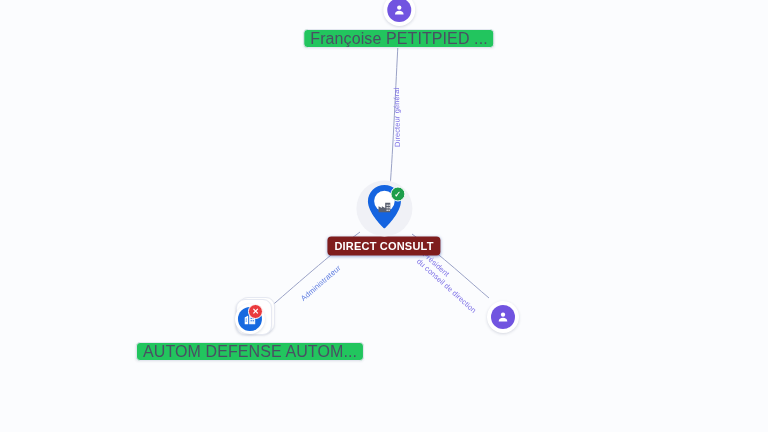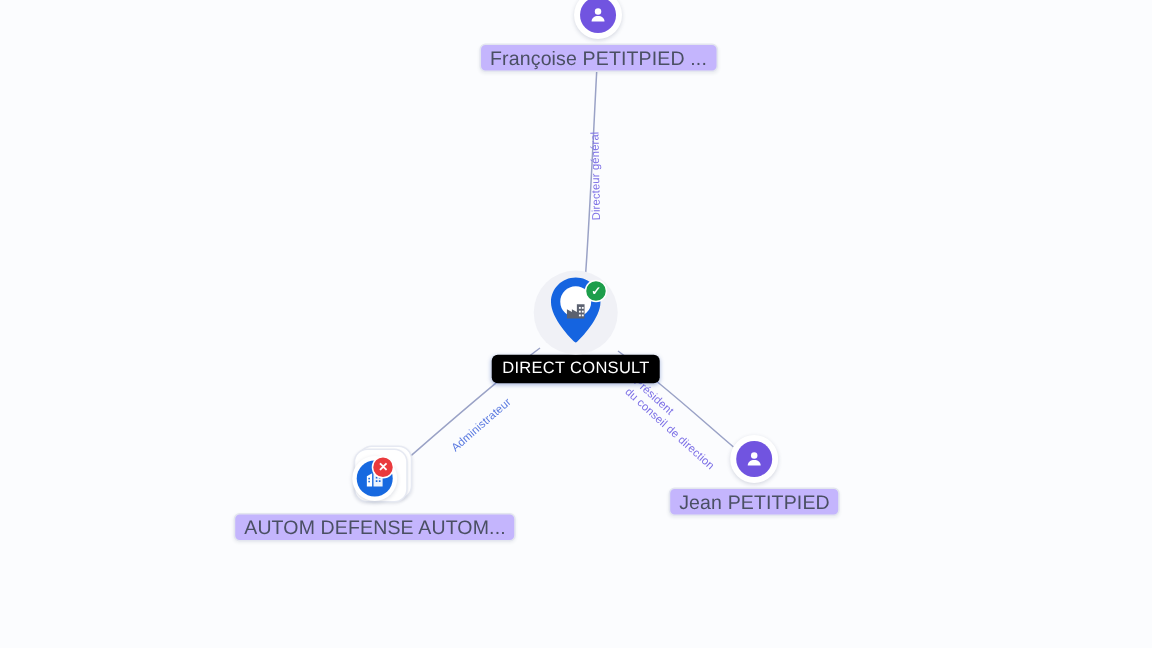--- a/index.html
+++ b/index.html
@@ -32,24 +32,24 @@
   
   .node {
     position: absolute;
     display: flex;
     flex-direction: column;
     align-items: center;
     transform: translate(-50%, -50%);
   }
   .node-label {
     margin-top: 3px;
-    font-size: 13px;
+    font-size: 16px;
     line-height: 13px;
     color: #4a4f63;
-    background: #c4b5fd;
+    background: #22c55e;
     border: 1px solid #e3e6ef;
     border-radius: 4px;
     padding: 2px 6px 2px 6px;
     white-space: nowrap;
     box-shadow: 0 1px 2px rgba(40,50,90,.07);
     letter-spacing: .1px;
   }
 
   
   .person-ring {
@@ -159,29 +159,30 @@
   }
   .pin svg { display: block; }
   .pin-inner-icon {
     position: absolute;
     left: 50%;
     top: 16px;
     transform: translateX(-50%);
   }
   .pin-label {
     margin-top: -2px;
-    background: #000000;
+    background: #7f1d1d;
     color: #ffffff;
     font-size: 11px;
     line-height: 13px;
     letter-spacing: .2px;
     padding: 3px 7px;
     border-radius: 4px;
     white-space: nowrap;
     box-shadow: 0 1px 3px rgba(20,60,160,.35);
+    font-weight: bold;
   }
 
   
   .edge-label {
     position: absolute;
     color: #7c6fe6;
     font-size: 7.5px;
     line-height: 9px;
     white-space: nowrap;
     transform-origin: left top;
@@ -252,21 +253,20 @@
 
   <div class="node" style="left:503px; top:317px;">
     <div class="person-ring">
       <div class="person-disc">
         <svg width="14" height="14" viewBox="0 0 24 24" fill="#ffffff">
           <circle cx="12" cy="8" r="3.7"></circle>
           <path d="M4.6 19.5c0-4.1 3.3-6.3 7.4-6.3s7.4 2.2 7.4 6.3z"></path>
         </svg>
       </div>
     </div>
-    <div class="node-label">Jean PETITPIED</div>
   </div>
 
   <div class="node" style="left:384px; top:218px;">
     <div class="pin-wrap">
       <div class="pin-halo"></div>
       <div class="pin">
         <svg width="40" height="46" viewBox="0 0 40 46">
           <path d="M20 1.5c-9.1 0-16.5 7.3-16.5 16.3 0 11 13.2 24.3 15.6 26.6a1.3 1.3 0 0 0 1.8 0c2.4-2.3 15.6-15.6 15.6-26.6C36.5 8.8 29.1 1.5 20 1.5z" fill="#1564e0"></path>
           <circle cx="20" cy="17.6" r="10.3" fill="#ffffff"></circle>
         </svg>

